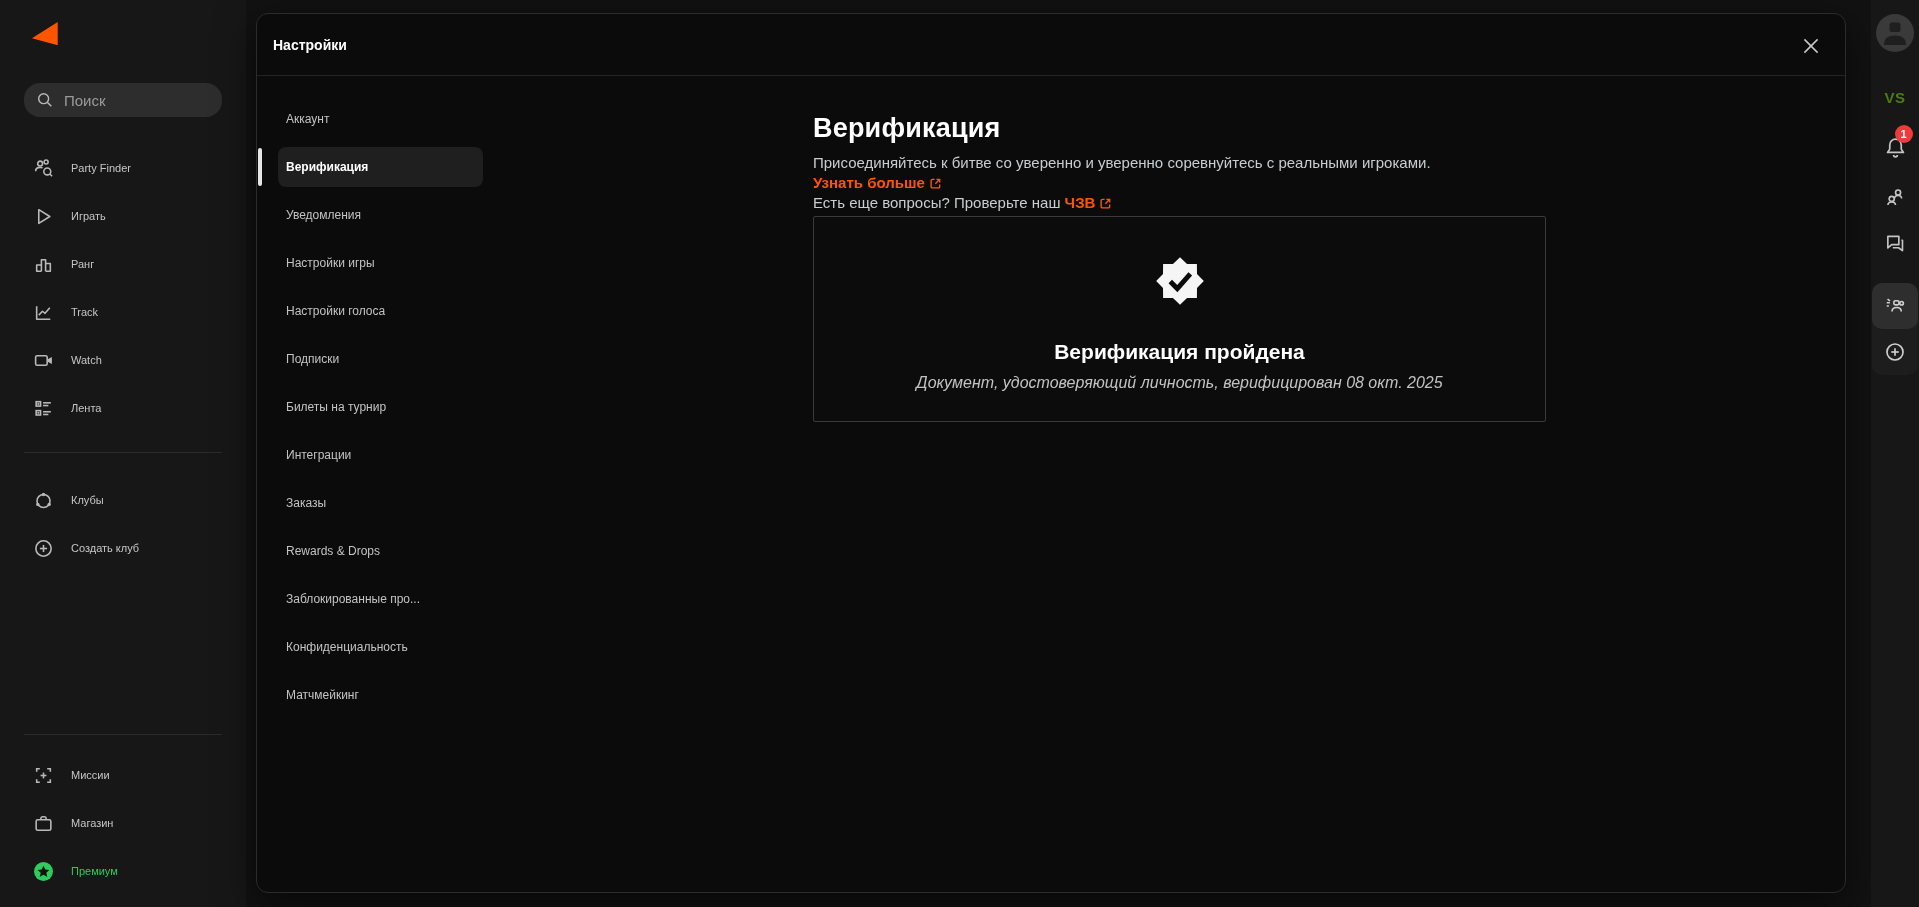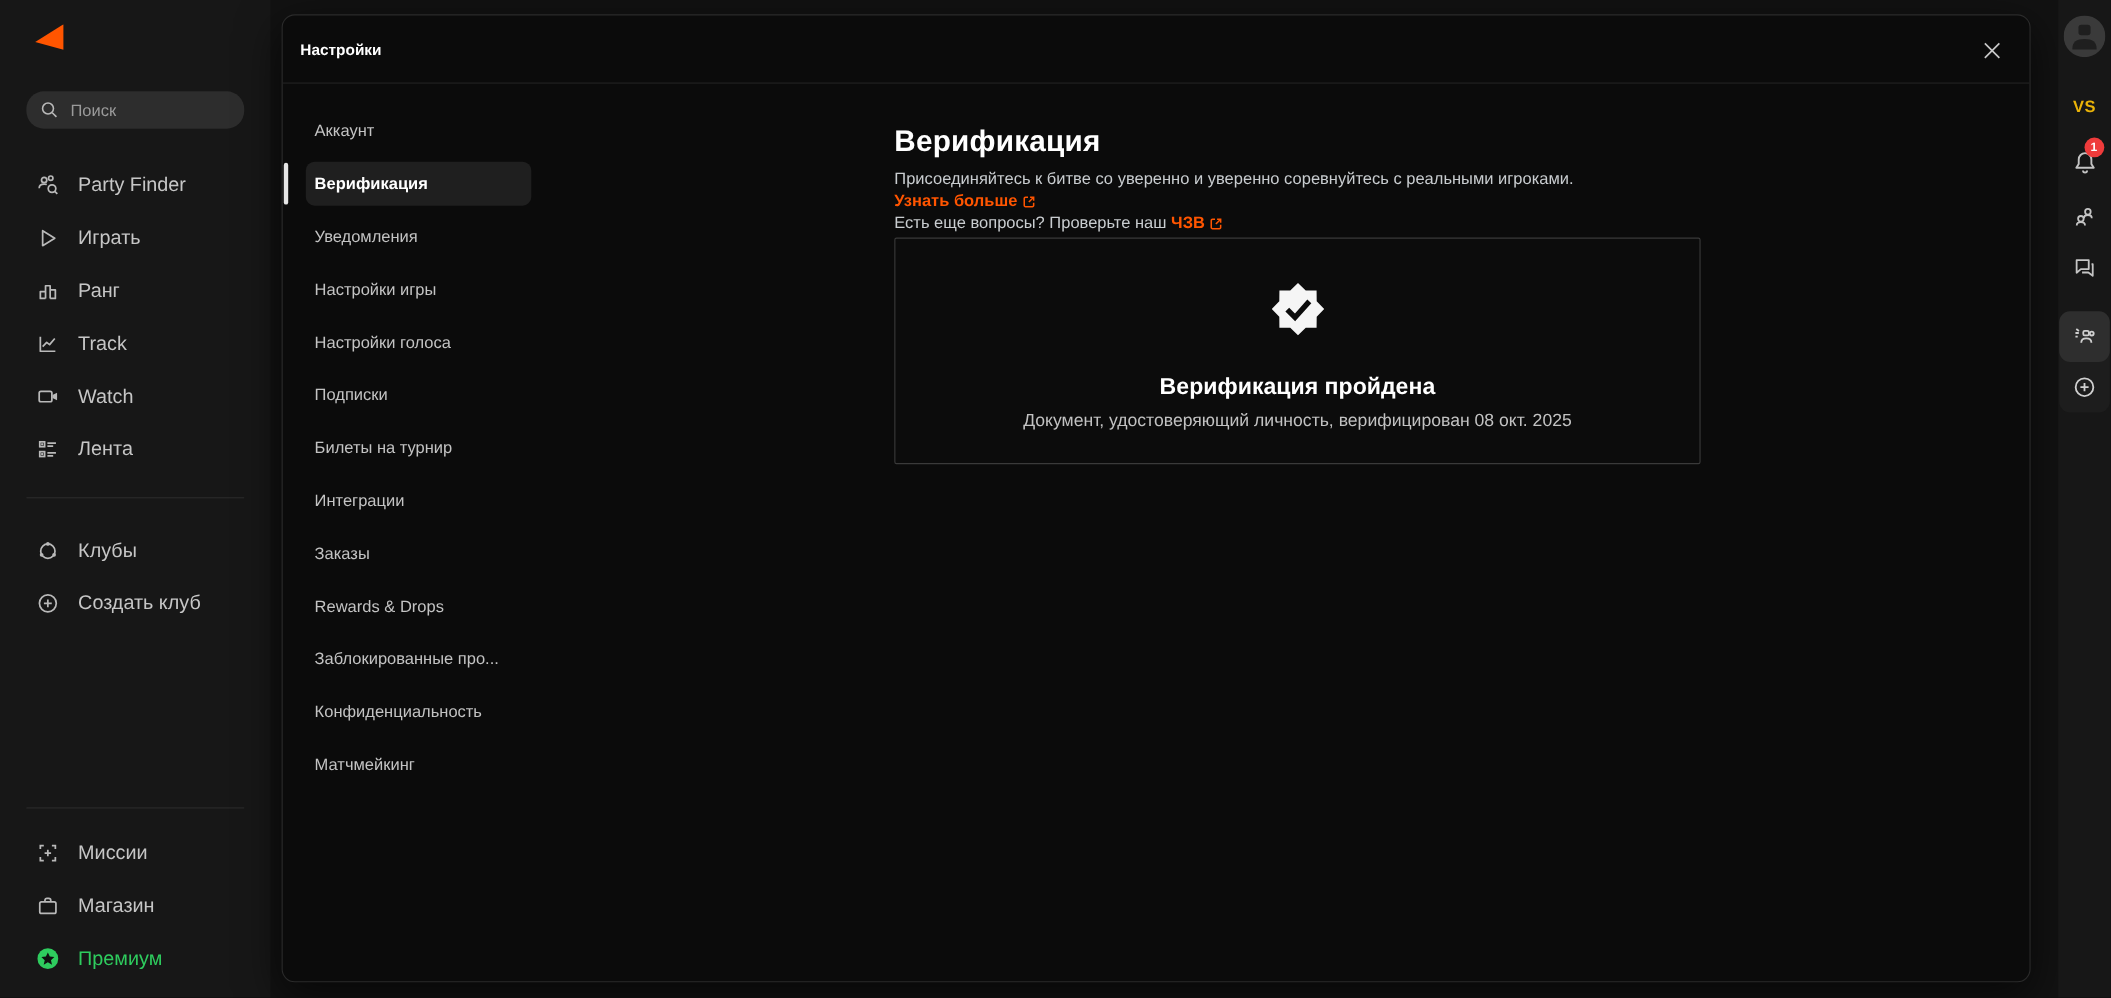--- a/index.html
+++ b/index.html
@@ -20,21 +20,21 @@
     background:#2d2d2d; border-radius:16px; display:flex; align-items:center;
     padding:0 12px; gap:10px; cursor:text;
   }
   .search .ph { color:#9a9a9a; font-size:15px; }
   .nav { position:absolute; left:0; width:246px; }
   .nav-main   { top:144px; }
   .nav-clubs  { top:476px; }
   .nav-footer { top:751px; }
   .row {
     height:48px; display:flex; align-items:center; gap:17px;
-    padding-left:33px; cursor:pointer; color:#c6c6c6; font-size:18px;
+    padding-left:33px; cursor:pointer; color:#c6c6c6; font-size:11px;
   }
   .row .lbl { white-space:nowrap; }
   .row.premium, .row.premium .icon { color:#2ecc5e; }
   .divider { position:absolute; left:24px; width:198px; height:1px; background:#2b2b2b; }
   .div-1 { top:452px; } .div-2 { top:734px; }
 
   
   .modal {
     position:absolute; left:256px; top:13px; width:1590px; height:880px;
     background:#0b0b0b; border:1px solid #2b2b2b; border-radius:12px;
@@ -50,21 +50,21 @@
     background:none; border:none; cursor:pointer; color:#c9c9c9; padding:0;
   }
 
   .sel-indicator {
     position:absolute; left:1px; top:134px; width:4px; height:38px;
     background:#e6e6e6; border-radius:2px;
   }
   .settings-nav { position:absolute; left:21px; top:81px; width:205px; }
   .snav-item {
     height:48px; display:flex; align-items:center; padding-left:8px;
-    color:#c3c3c3; font-size:15px; cursor:pointer; border-radius:8px;
+    color:#c3c3c3; font-size:12px; cursor:pointer; border-radius:8px;
   }
   .snav-item.selected {
     height:40px; margin:4px 0; background:#1f1f1f; color:#fff; font-weight:bold;
   }
 
   .content { position:absolute; left:556px; top:99px; width:740px; }
   .content h2 { color:#fff; font-size:27px; font-weight:bold; letter-spacing:.2px; }
   .content .desc { margin-top:9px; color:#c9cdd0; font-size:15px; line-height:20px; }
   .content .desc .line { display:block; }
   .inline-link {
@@ -73,29 +73,29 @@
   }
   .inline-link svg { color:#ff5500; }
 
   .status-card {
     position:absolute; left:556px; top:202px; width:733px; height:206px;
     border:1px solid #3a3a3a; border-radius:2px; background:#0c0c0c;
     display:flex; flex-direction:column; align-items:center; padding-top:38px;
   }
   .status-card .badge-icon { color:#f5f5f5; }
   .status-title { margin-top:33px; color:#fff; font-size:21px; font-weight:bold; }
-  .status-sub { margin-top:10px; color:#c2c2c2; font-size:16px; }
+  .status-sub { margin-top:10px; color:#c2c2c2; font-size:16px;font-style:italic; }
 
   
   .rail {
     position:absolute; right:0; top:0; width:48px; height:100%; background:#171717;
     display:flex; flex-direction:column; align-items:center;
   }
   .avatar { margin-top:14px; width:38px; height:38px; border-radius:50%; cursor:pointer; }
-  .vs { margin-top:37px; color:#eab308; font-size:15px; font-weight:bold; letter-spacing:.5px; cursor:pointer; }
+  .vs { margin-top:37px; color:#4d7c0f; font-size:15px; font-weight:bold; letter-spacing:.5px; cursor:pointer; }
   .rail-btn { position:relative; background:none; border:none; padding:0; cursor:pointer; color:#c4c4c4; }
   .btn-bell   { margin-top:30px; }
   .btn-people { margin-top:28px; }
   .btn-chat   { margin-top:23px; }
   .noti-badge {
     position:absolute; top:-11px; left:11px; width:18px; height:18px;
     background:#ef3b3b; border-radius:50%; color:#fff; font-size:11px; font-weight:bold;
     display:flex; align-items:center; justify-content:center;
   }
   .rail-group {

